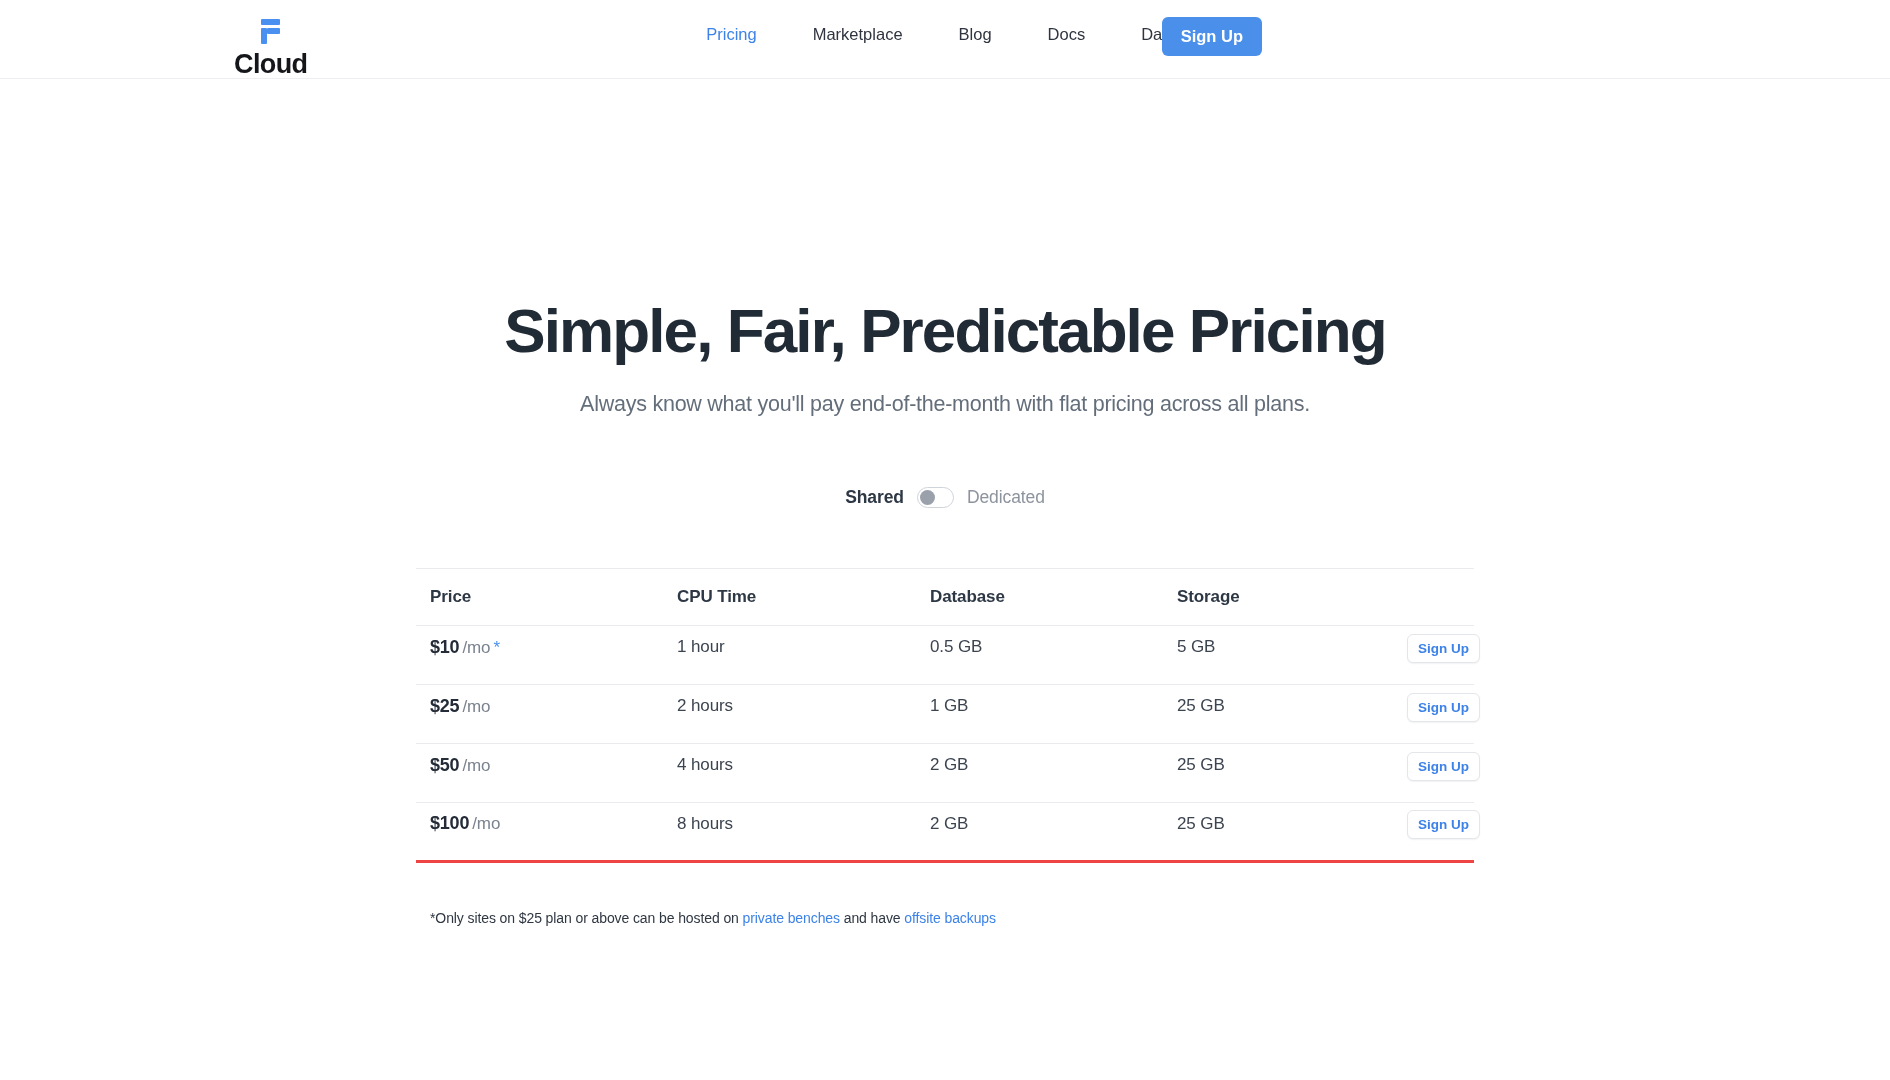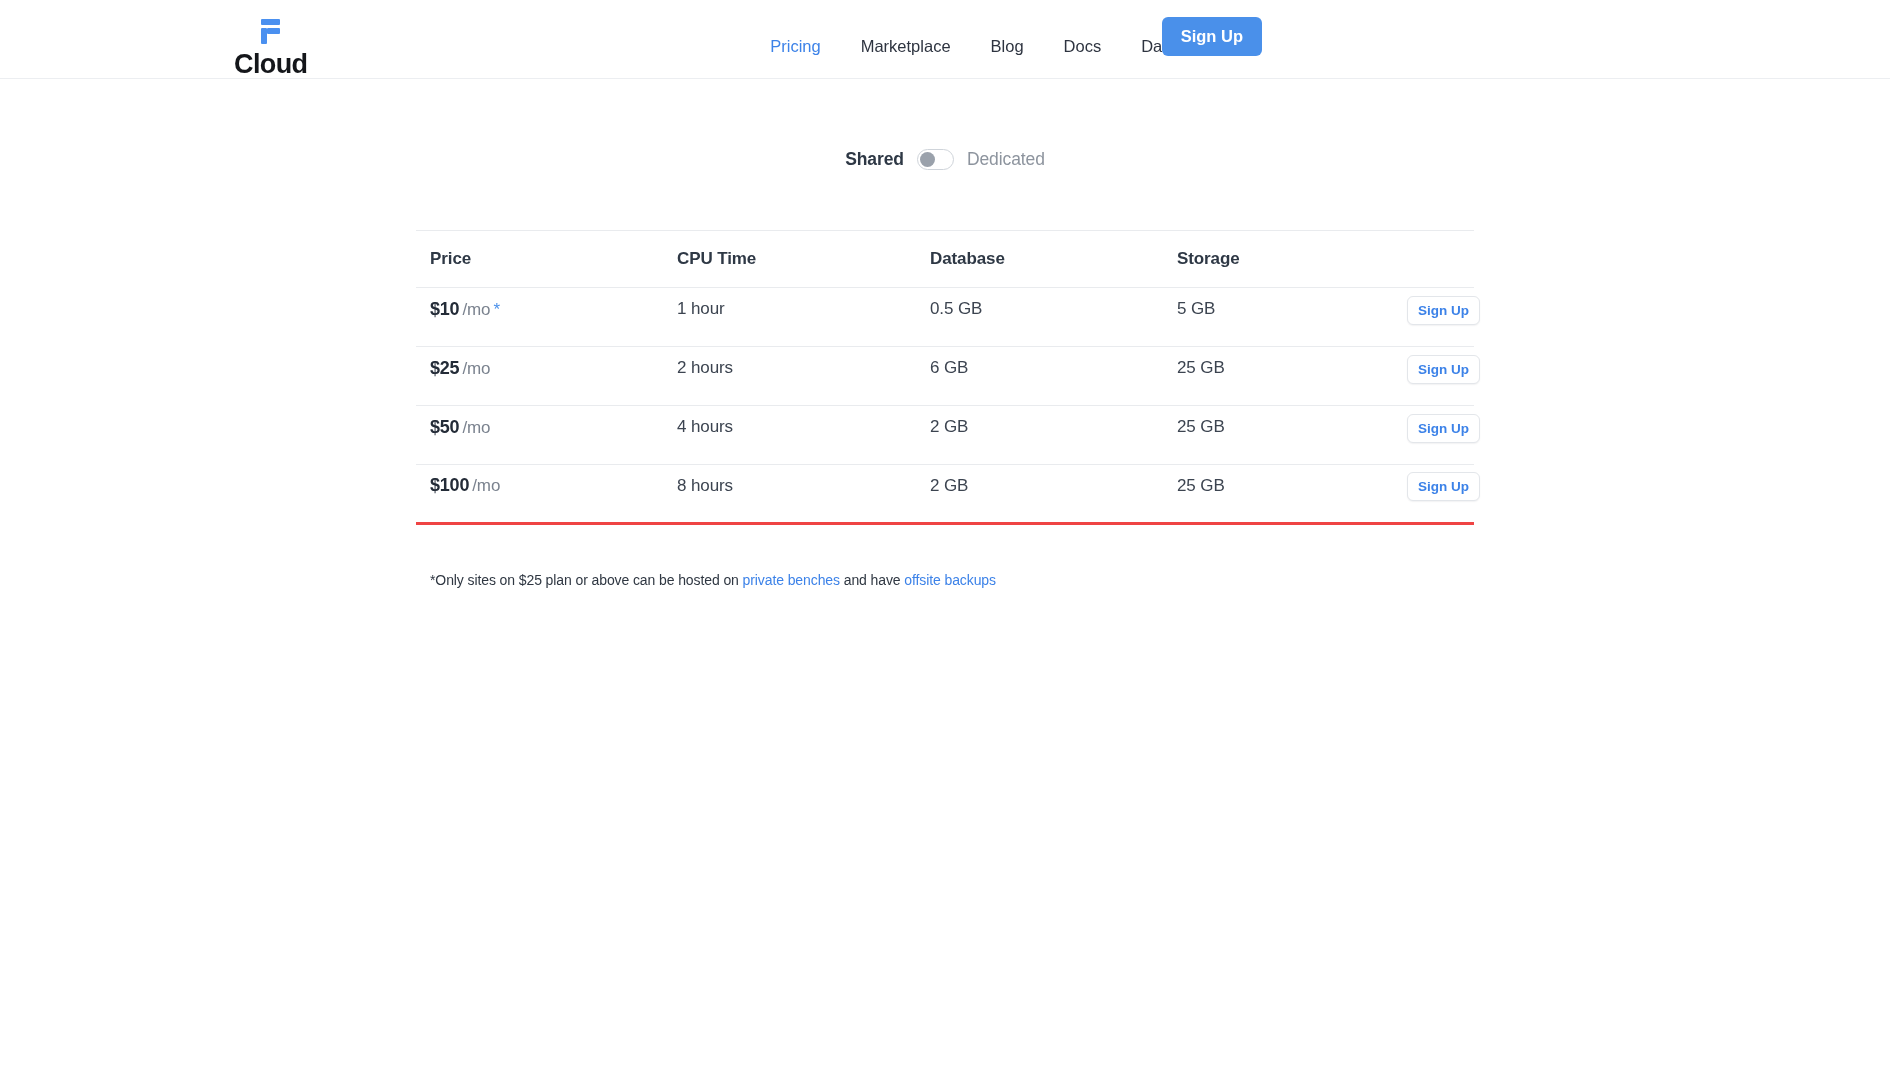--- a/index.html
+++ b/index.html
@@ -65,25 +65,25 @@
     font-size: 27px;
     font-weight: bold;
     color: #14161a;
     letter-spacing: -0.6px;
     line-height: 1;
   }
 
   .nav {
     position: absolute;
     right: 0;
-    top: 12px;
+    top: 0;
     height: 69px;
     display: flex;
     align-items: center;
-    gap: 0;
+    gap: 16px;
     padding-right: 627px;
   }
 
   .nav-link {
     font-size: 16.5px;
     color: #2e3440;
     text-decoration: none;
     padding: 0 20px;
     white-space: nowrap;
     line-height: 1;
@@ -286,20 +286,24 @@
     <a class="nav-link" href="#">Blog</a>
     <a class="nav-link" href="#">Docs</a>
     <a class="nav-link" href="#">Dashboard →</a>
   </nav>
 
   <button class="nav-cta">Sign Up</button>
 </header>
 
 <main class="page">
 
+  <section class="hero">
+    <h1 class="hero-title">Simple, Fair, Predictable Pricing</h1>
+    <p class="hero-sub">Always know what you'll pay end-of-the-month with flat pricing across all plans.</p>
+  </section>
 
   <div class="plan-toggle">
     <span class="plan-label selected">Shared</span>
     <span class="switch">
       <span class="knob"></span>
     </span>
     <span class="plan-label">Dedicated</span>
   </div>
 
   <div class="table-wrap">
@@ -332,21 +336,21 @@
           <td class="cell-action">
             <button class="row-cta">Sign Up</button>
           </td>
         </tr>
 
         <tr>
           <td>
             <span class="price-amount">$25</span><span class="price-period">/mo</span><span class="price-star"></span>
           </td>
           <td>2 hours</td>
-          <td>6 GB</td>
+          <td>1 GB</td>
           <td>25 GB</td>
           <td class="cell-action">
             <button class="row-cta">Sign Up</button>
           </td>
         </tr>
 
         <tr>
           <td>
             <span class="price-amount">$50</span><span class="price-period">/mo</span><span class="price-star"></span>
           </td>

